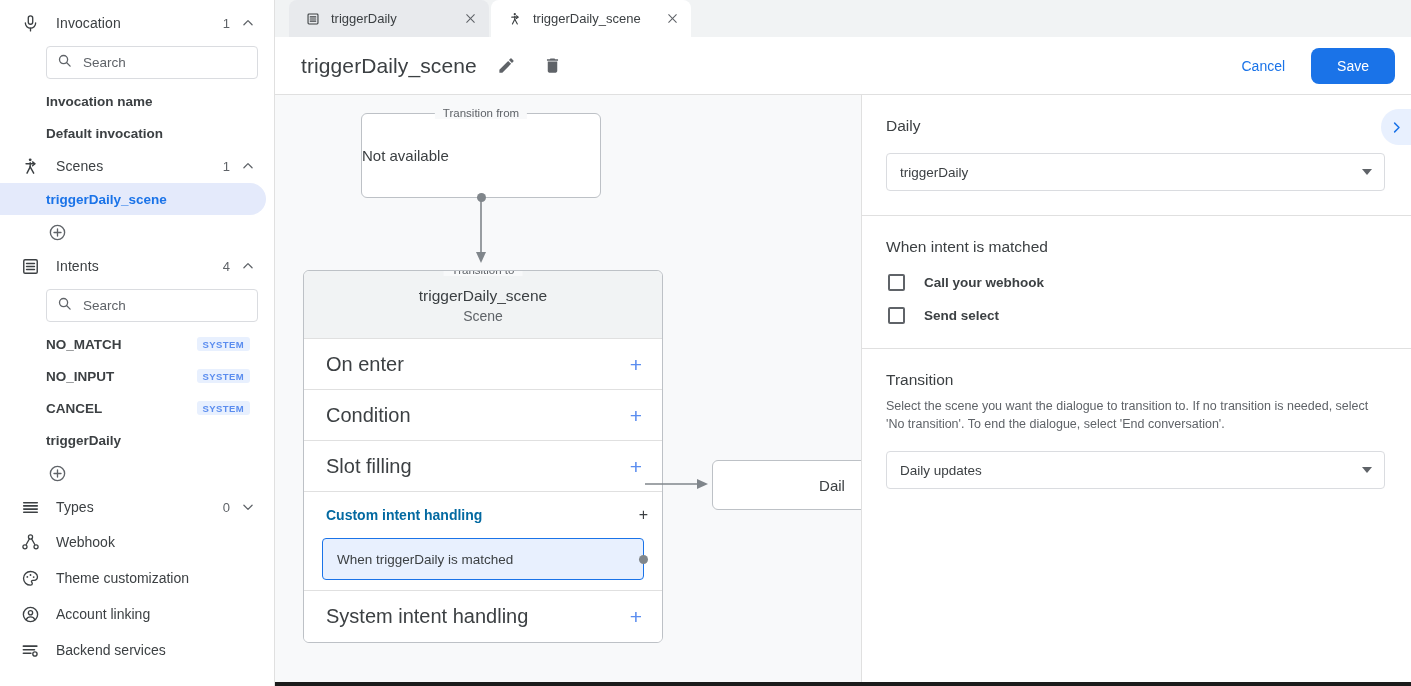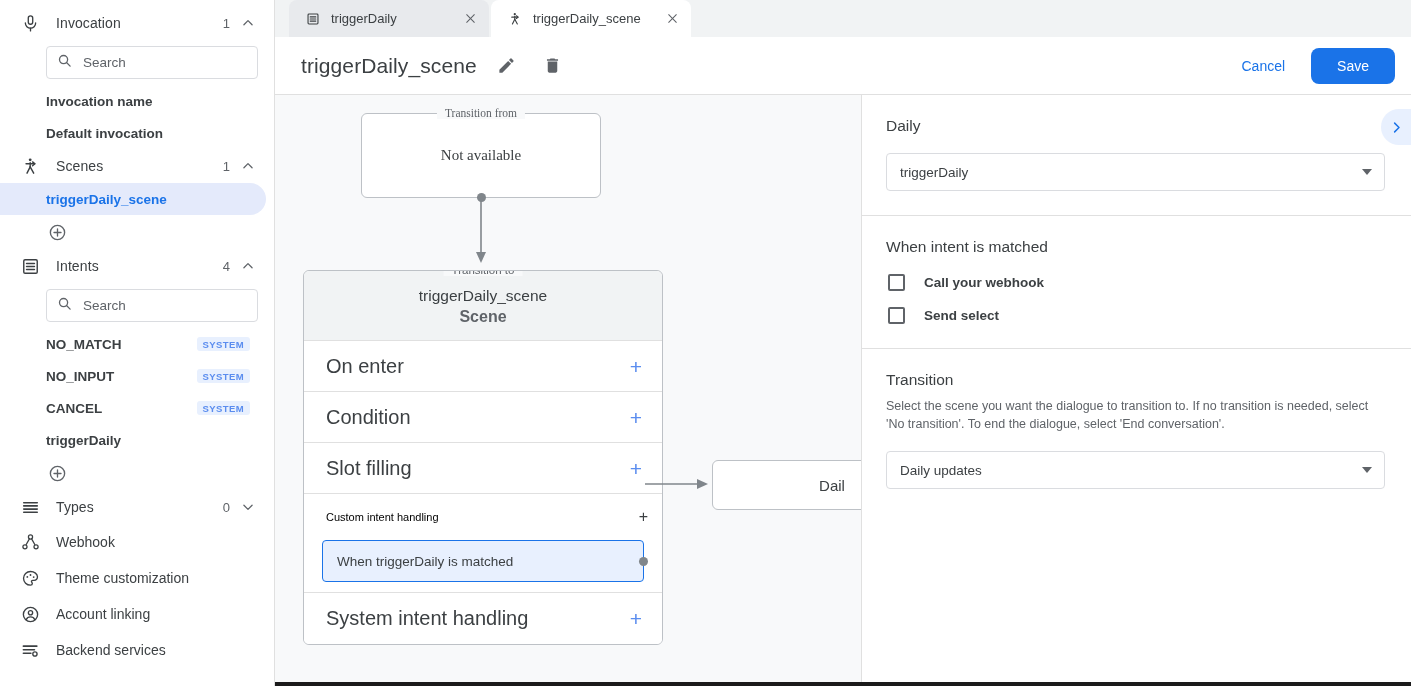--- a/index.html
+++ b/index.html
@@ -260,21 +260,21 @@
     transform: translateX(-50%);
     background: #f8f9fa;
     padding: 0 8px;
     font-size: 11.5px;
     color: #5f6368;
     white-space: nowrap;
   }
 
   #card-from {
     left: 86px; top: 18px; width: 240px; height: 85px;
-    display: flex; align-items: center; justify-content: center; font-family: Liberation Serif, serif;
+    display: flex; align-items: center; 
   }
   #card-from .body { font-size: 15px; color: #3c4043; }
 
   .edge-dot {
     position: absolute;
     width: 9px; height: 9px;
     border-radius: 50%;
     background: #80868b;
   }
 
@@ -284,21 +284,21 @@
     overflow: hidden;
   }
   .scene-head {
     background: #f1f3f4;
     padding: 16px 0 14px 0;
     text-align: center;
     border-bottom: 1px solid #e0e0e0;
     border-radius: 5px 5px 0 0;
   }
   .scene-head .nm { font-size: 15.5px; color: #3c4043; }
-  .scene-head .sub { font-size: 16px; color: #5f6368; margin-top: 3px; font-weight: bold; }
+  .scene-head .sub { font-size: 14px; color: #5f6368; margin-top: 3px; }
 
   .scene-row {
     min-height: 51px;
     border-bottom: 1px solid #e0e0e0;
     display: flex;
     align-items: center;
     padding: 0 14px 0 22px;
     cursor: pointer;
     background: #fff;
   }
@@ -316,21 +316,21 @@
   .scene-block {
     border-bottom: 1px solid #e0e0e0;
     background: #fff;
     padding-bottom: 10px;
   }
   .scene-block .hdr {
     min-height: 46px;
     display: flex; align-items: center;
     padding: 0 14px 0 22px;
   }
-  .scene-block .hdr .rl { flex: 1; font-size: 11px; color: #000000; }
+  .scene-block .hdr .rl { flex: 1; font-size: 14px; color: #0369a1; font-weight: bold; }
   .handler-chip {
     margin: 0 18px 0 18px;
     background: #e8f0fe;
     border: 1px solid #1a73e8;
     border-radius: 4px;
     height: 42px;
     display: flex;
     align-items: center;
     padding-left: 14px;
     font-size: 13.5px;

